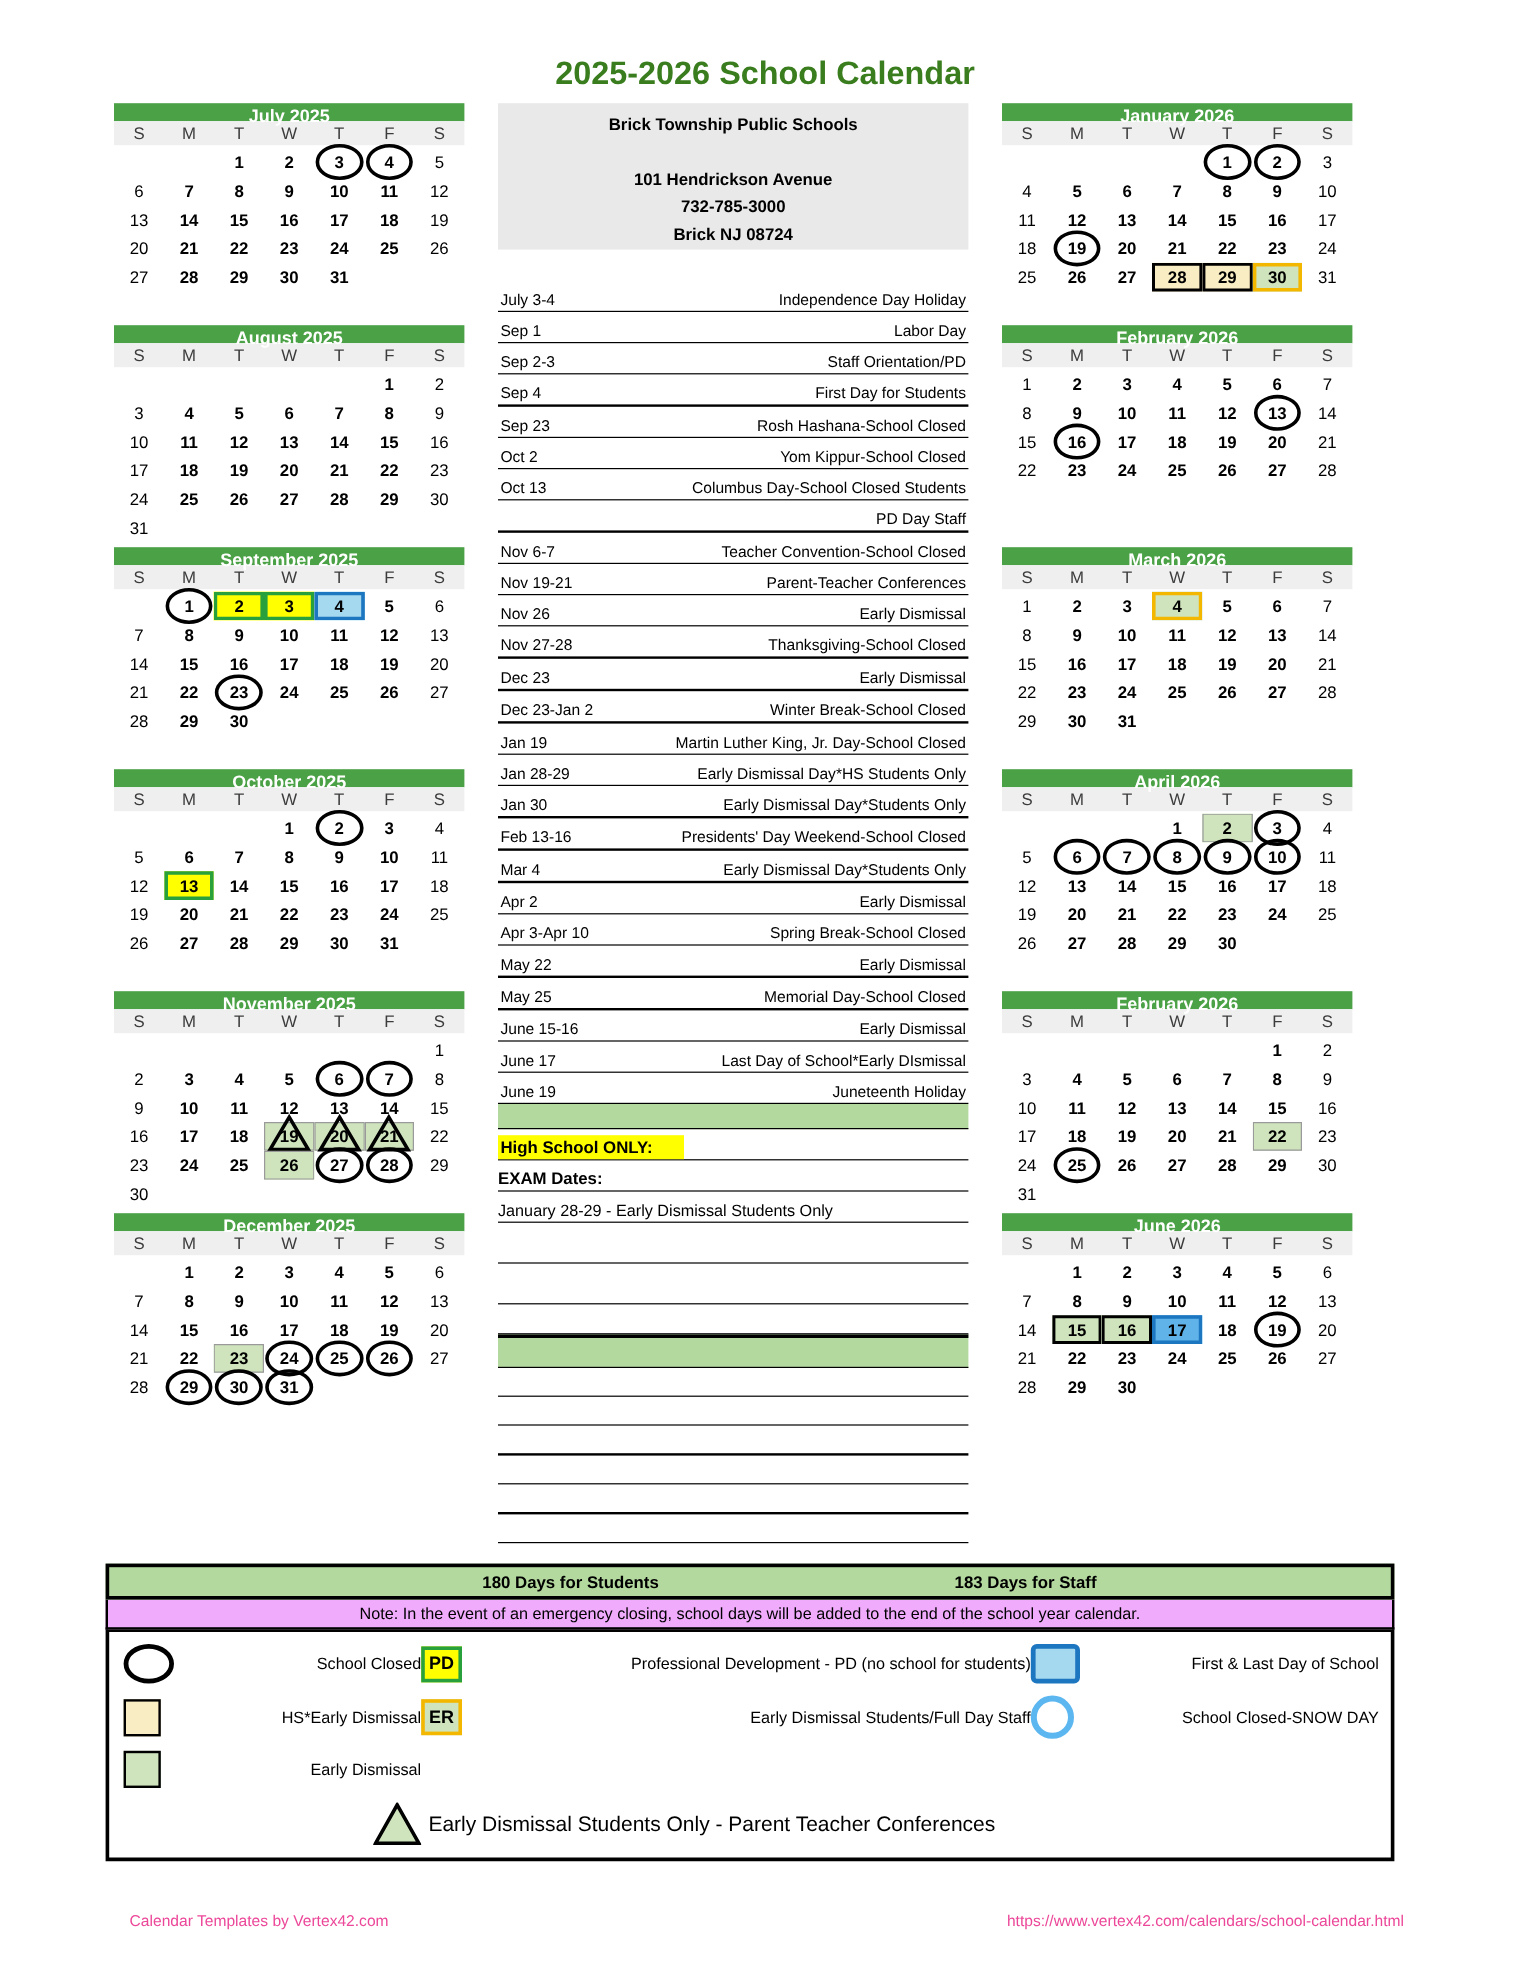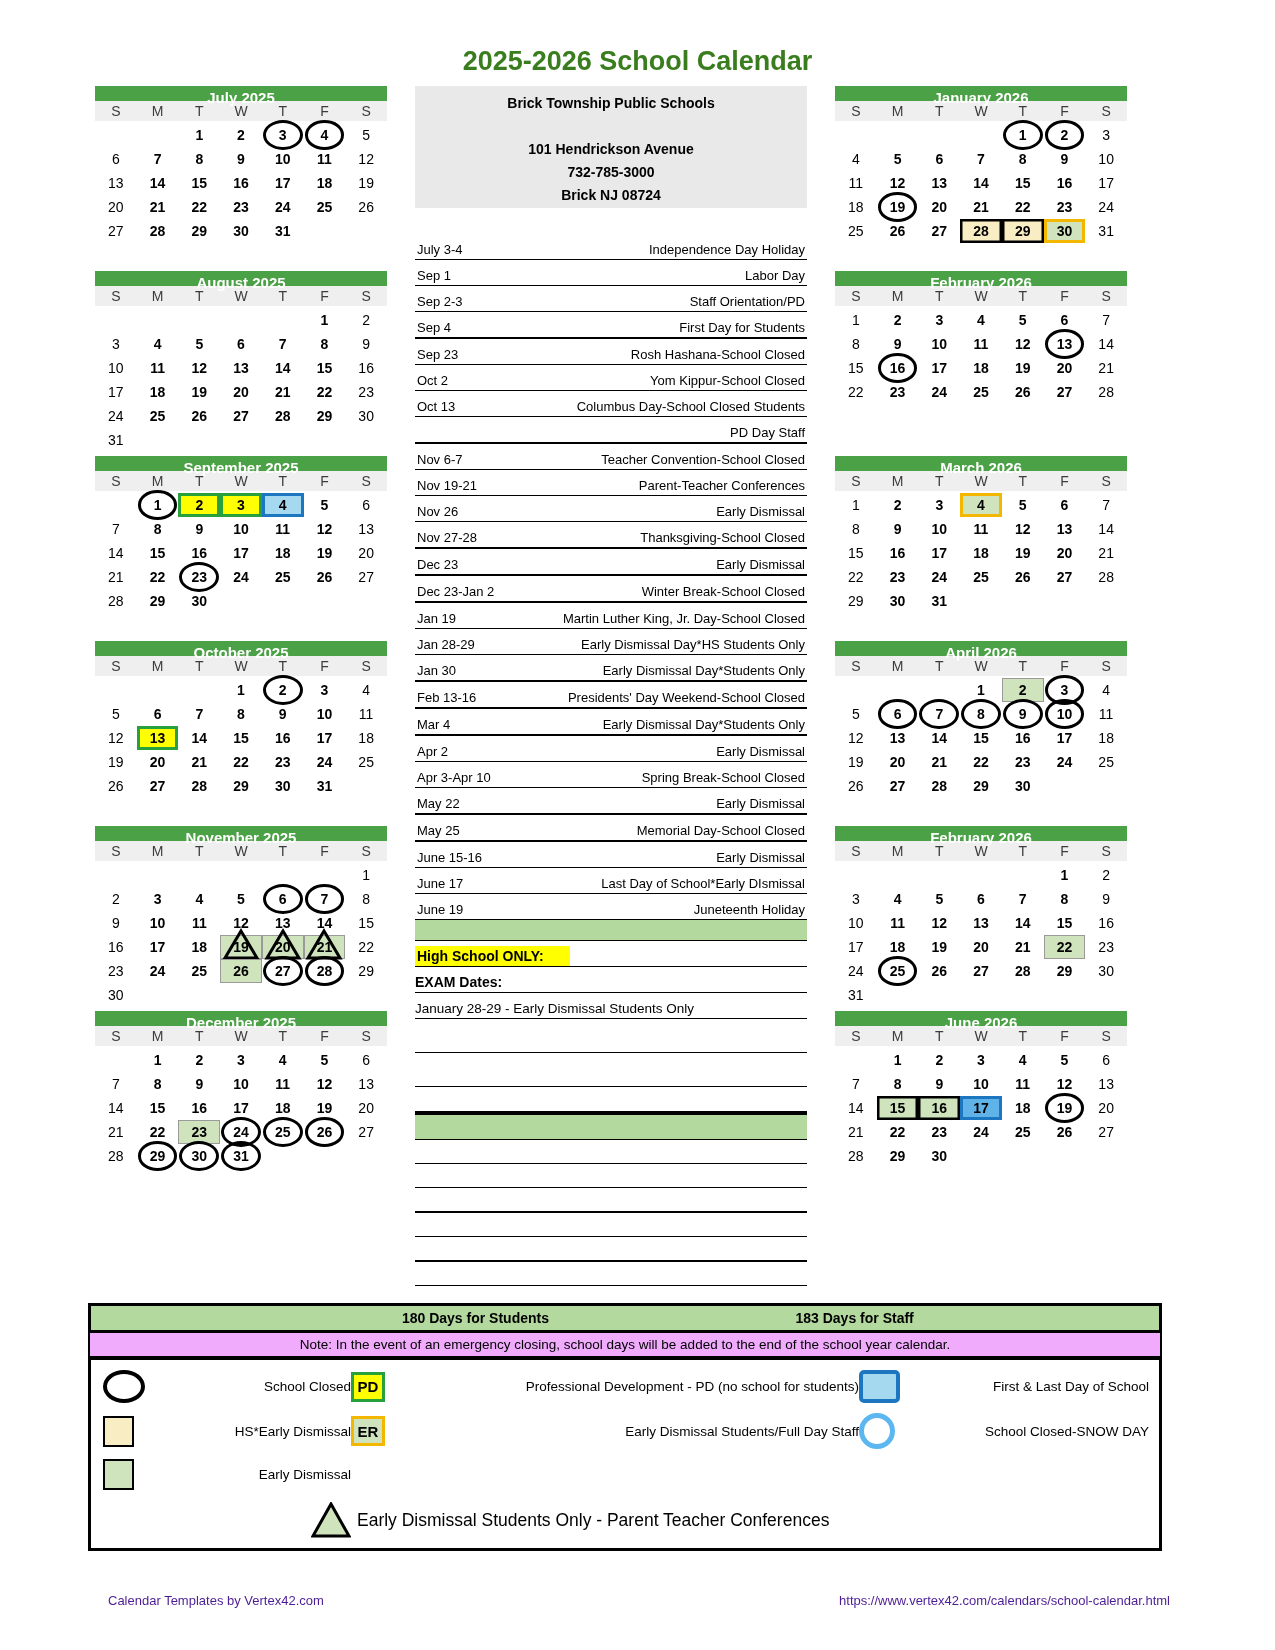--- a/index.html
+++ b/index.html
@@ -57,21 +57,21 @@
   .icon-sq{width:27px;height:27px;border:2.5px solid #000;}
   .icon-sq.cream{background:var(--cream);}
   .icon-sq.green{background:var(--ed_green);}
   .badge{width:28px;height:24px;display:flex;align-items:center;justify-content:center;font-weight:bold;font-size:15px;}
   .badge.pd{background:var(--pd_yellow);border:3px solid var(--pd_border);}
   .badge.er{background:var(--ed_green);border:3px solid var(--er_border);}
   .icon-flb{width:33px;height:25px;background:var(--blue_fill);border:4px solid var(--blue_border);border-radius:5px;}
   .icon-snow{width:26px;height:26px;border:5.5px solid var(--snow_blue);border-radius:50%;background:#fff;}
   .tri-row{display:flex;align-items:center;margin:12px 0 2px 208px;font-size:17.5px;}
   .tri-row svg{margin-right:6px;}
-  .footer{position:absolute;bottom:42px;left:108px;right:105px;display:flex;justify-content:space-between;color:#4c1d95;font-size:13px;}
+  .footer{position:absolute;bottom:42px;left:108px;right:105px;display:flex;justify-content:space-between;color:#ec4899;font-size:13px;}
 </style>
 </head>
 <body>
 
 <div class="page">
   <div class="title">2025-2026 School Calendar</div>
 
   <div class="columns">
     <div class="col-cal" id="months-left">
         <div class="month-slot">

